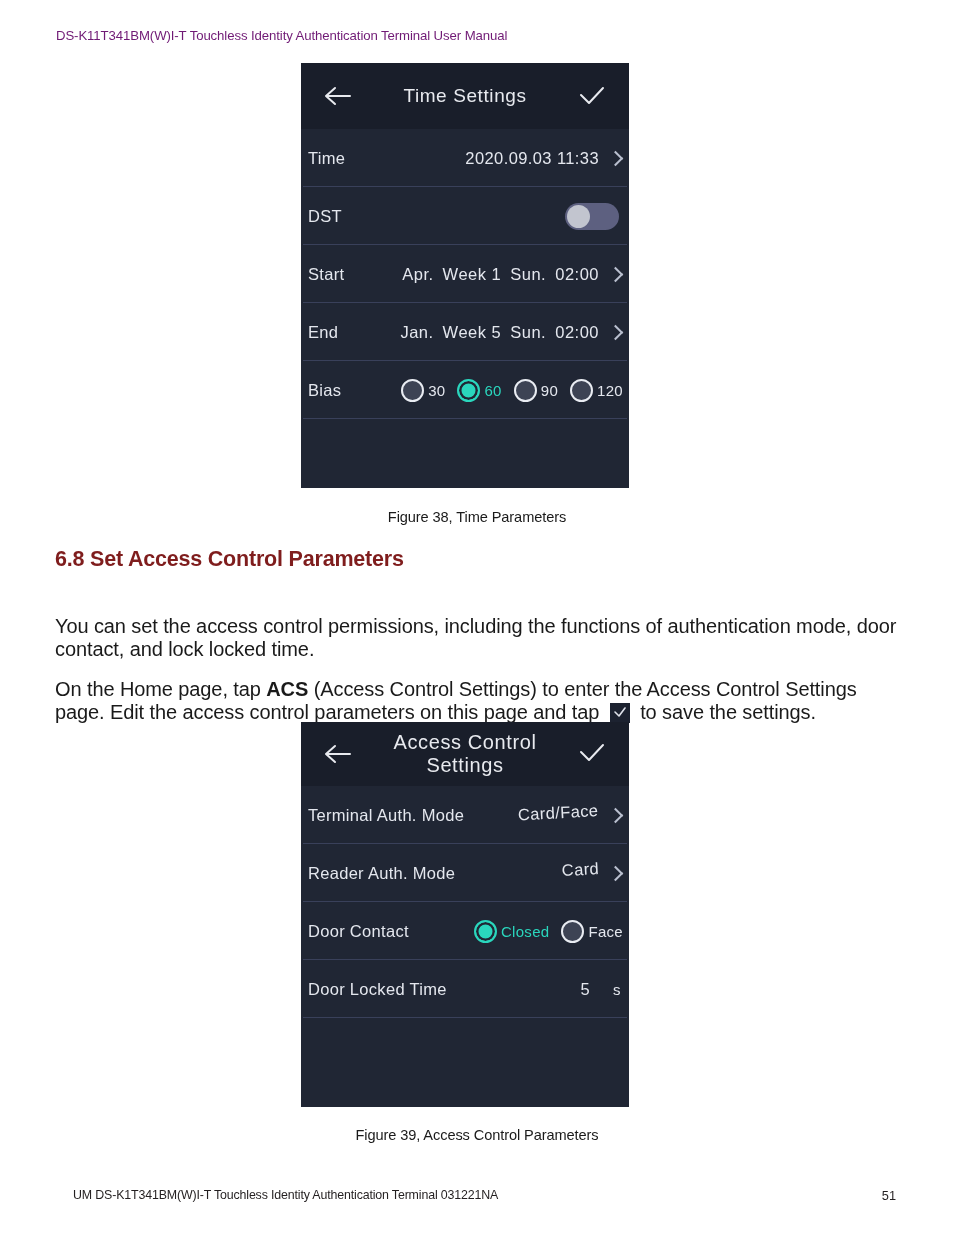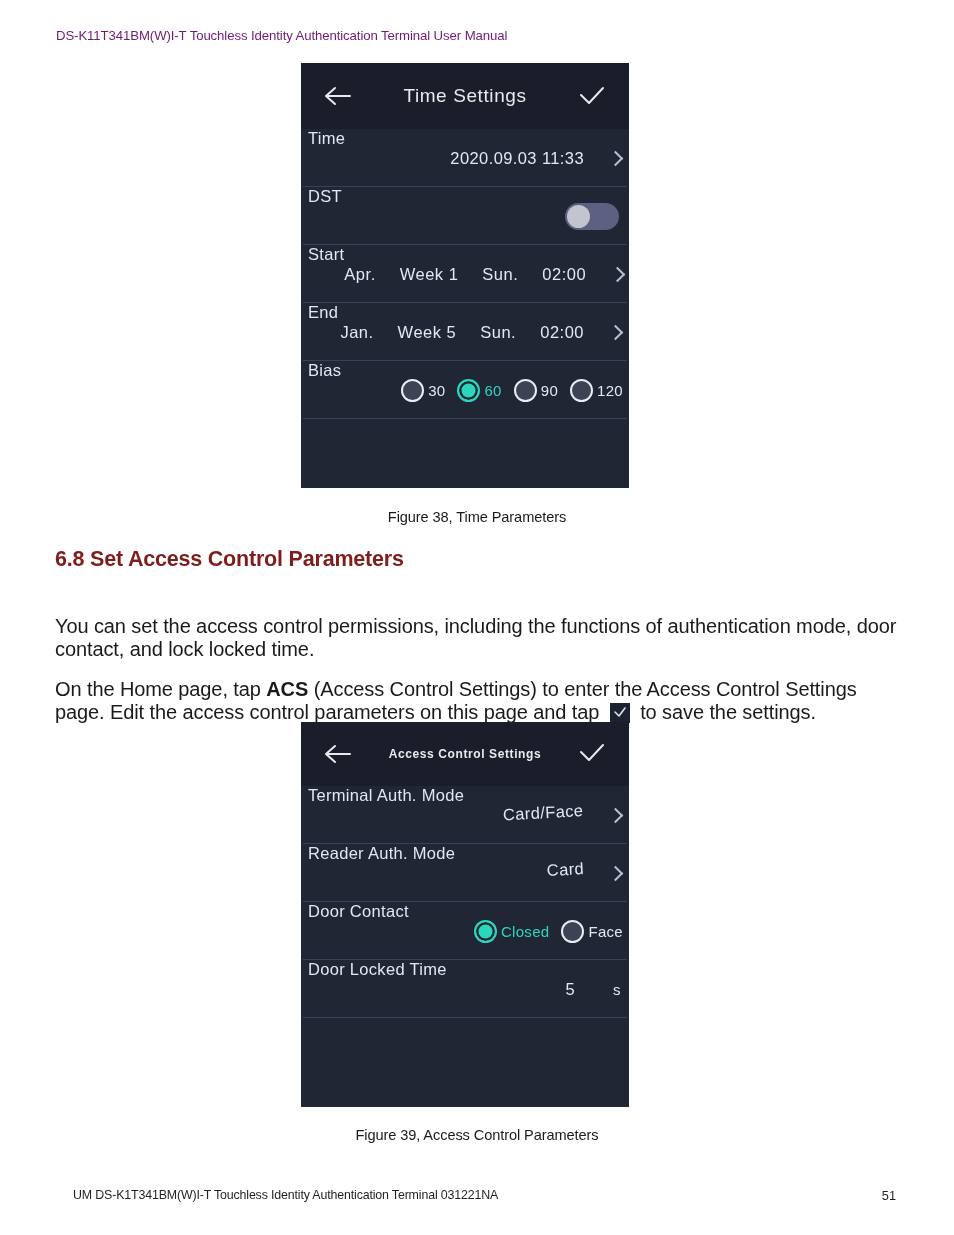--- a/index.html
+++ b/index.html
@@ -116,38 +116,39 @@
   #device-acs .dev-topbar { height: 64px; }
 
   .dev-title {
     color: #e8eaef;
     font-size: 19px;
     letter-spacing: 0.6px;
     font-weight: 400;
     flex: 1;
     text-align: center;
   }
-  #device-acs .dev-title { font-size: 12px; font-weight: bold; }
+  #device-acs .dev-title { font-size: 20px; }
 
   .icon-btn {
     width: 34px;
     height: 34px;
     display: flex;
     align-items: center;
     justify-content: center;
     flex: 0 0 34px;
   }
 
   
   .dev-rows { padding: 0 0 0 0; }
   .row {
     position: relative;
     height: 58px;
     margin: 0 2px;
     display: flex;
+    align-items: center;
     padding: 0 4px 0 5px;
     box-sizing: border-box;
   }
   .row::after {
     content: "";
     position: absolute;
     left: 0;
     right: 0;
     bottom: 0;
     height: 1px;
@@ -156,21 +157,21 @@
   .row-label {
     color: #e4e7ee;
     font-size: 16.5px;
     letter-spacing: 0.3px;
     white-space: nowrap;
   }
   .row-right {
     margin-left: auto;
     display: flex;
     align-items: center;
-    gap: 24px;
+    gap: 9px;
     color: #e4e7ee;
     font-size: 16.5px;
     letter-spacing: 0.4px;
     white-space: nowrap;
   }
   .val-seg { letter-spacing: 0.5px; }
 
   .chev {
     display: inline-block;
     width: 9px;

